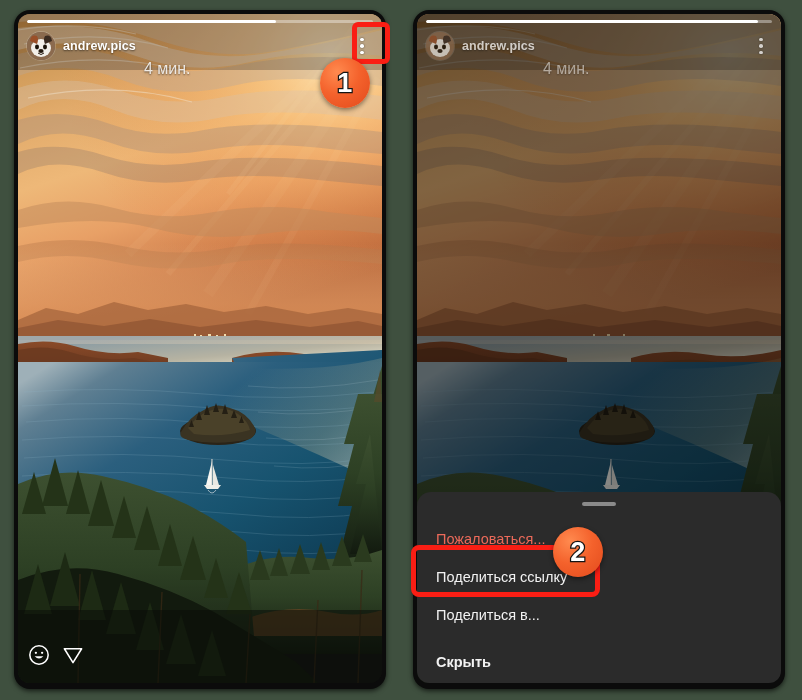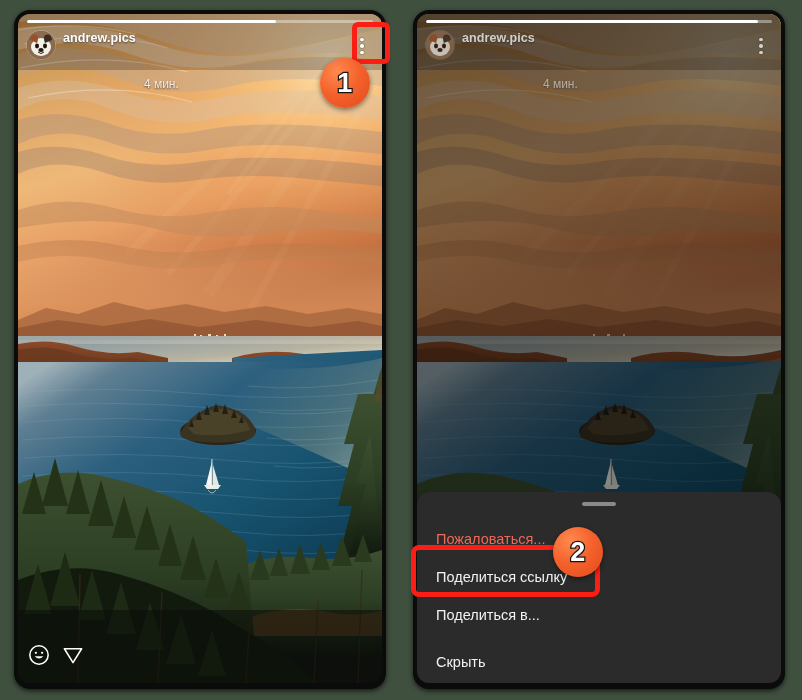--- a/index.html
+++ b/index.html
@@ -60,36 +60,36 @@
   .progress-fill {
     position: absolute; left: 0; top: 0; bottom: 0;
     background: #ffffff;
     border-radius: 2px;
   }
 
   
   .story-head {
     position: absolute; top: 17px; left: 9px; right: 9px;
     height: 30px;
-    display: flex; align-items: flex-start; gap: 8px;
+    display: flex; align-items: center; gap: 8px;
   }
   .avatar {
     width: 28px; height: 28px; border-radius: 50%;
     overflow: hidden; flex: 0 0 auto;
     background: #7b6450;
     box-shadow: 0 0 0 1px rgba(255,255,255,.18);
   }
   .avatar svg { display: block; width: 100%; height: 100%; }
   .uname {
     color: #fff; font-size: 12.5px; font-weight: bold;
     letter-spacing: .1px;
     text-shadow: 0 1px 2px rgba(0,0,0,.55);
   }
   .utime {
-    color: rgba(255,255,255,0.84); font-size: 12px;
+    color: rgba(255,255,255,0.84); font-size: 16px;
     text-shadow: 0 1px 2px rgba(0,0,0,.55);
     margin-top: 46px;
   }
   .head-spacer { flex: 1; }
   .kebab {
     width: 22px; height: 30px;
     display: flex; flex-direction: column; align-items: center; justify-content: center;
     gap: 3px; cursor: pointer;
   }
   .kebab i {
@@ -135,21 +135,21 @@
   .menu { margin-top: 14px; }
   .menu-item {
     height: 38px;
     display: flex; align-items: center;
     padding: 0 19px;
     font-size: 14.5px;
     color: #f2f2f2;
     cursor: pointer;
   }
   .menu-item.danger { color: #ec6a5a; }
-  .menu-item.spaced { margin-top: 9px; }
+  .menu-item.spaced { margin-top: 9px; font-weight: bold; }
 
   
   .hl-box {
     position: absolute;
     border: 5px solid #fa1e14;
     border-radius: 6px;
     z-index: 9;
     pointer-events: none;
   }
   .hl-kebab { left: 352px; top: 22px; width: 38px; height: 42px; }

